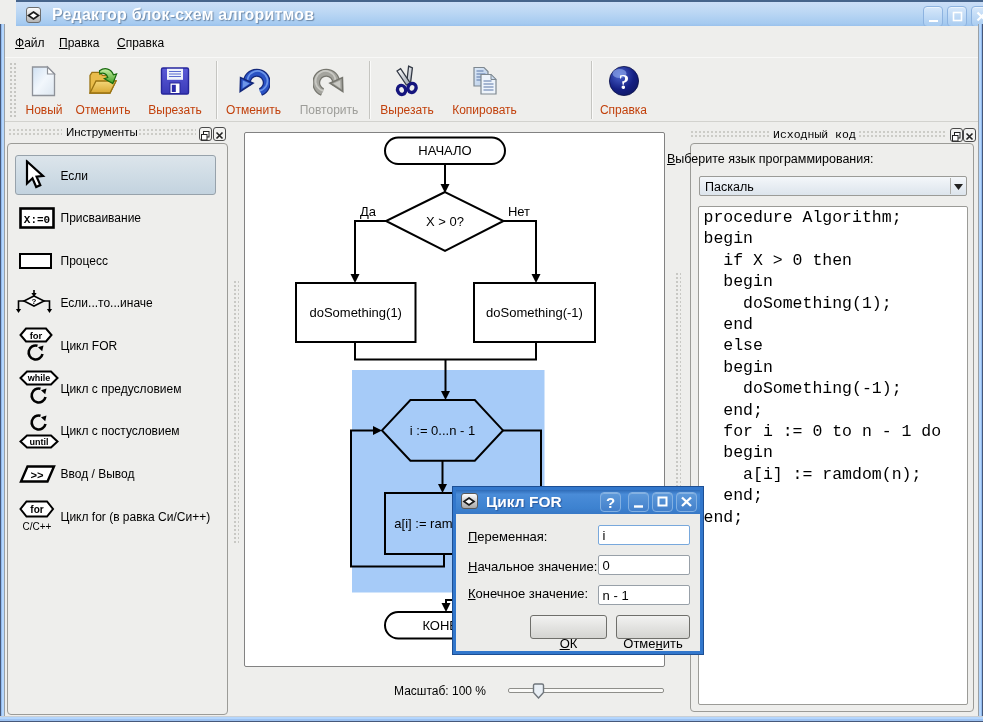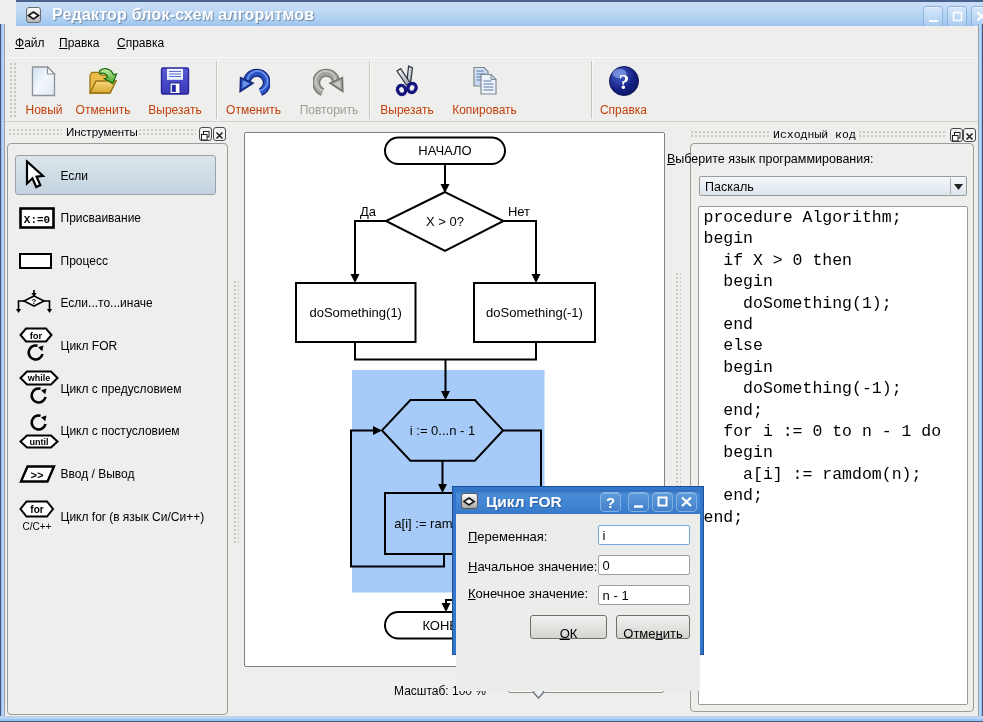--- a/index.html
+++ b/index.html
@@ -77,35 +77,35 @@
 #zoomlabel { position:absolute; left:352px; top:684px; font-size:12px;margin-left:42px; }
 #groove { position:absolute; left:508px; top:688px; width:156px; height:5px;
   background:#fafaf8; border:1px solid #8e8e8a; border-radius:2px; }
 #shandle { position:absolute; left:532px; top:683px; width:13px; height:16px; }
 
 
 #dialog { position:absolute; left:453px; top:487px; width:250px; height:167px; z-index:60;
   background:#3277cc; box-shadow:0 0 0 1px #1d4f94; }
 #dlg-title { position:absolute; left:3px; top:3px; width:244px; height:24px;
   background:linear-gradient(#2f6cb8, #4a8cd8 18%, #3d82d0 75%, #3878c6); }
-#dlg-body { position:absolute; left:3px; top:27px; width:244px; height:177px; background:#ececea; }
+#dlg-body { position:absolute; left:3px; top:27px; width:244px; height:137px; background:#ececea; }
 #dlg-icon { position:absolute; left:5px; top:3px; width:17px; height:16px;
   background:linear-gradient(#fdfdfd,#a8a8a8); border:1px solid #5a5a5a; border-radius:3px; }
 #dlg-text { position:absolute; left:30px; top:3px; font-size:15.5px; font-weight:bold; color:#fff;
   text-shadow:1px 1px 1px #2a5a9f; }
 .dbtn { position:absolute; top:2px; width:21px; height:20px; border-radius:4px;
   background:linear-gradient(#5f9ada,#4380cb); border:1px solid #82b0e2;
   box-shadow:inset 0 1px 0 rgba(255,255,255,0.25); }
 .dlg-label { position:absolute; left:12px; font-size:13px; color:#000; white-space:nowrap; }
 .dlg-label u { text-decoration:underline; }
 .dlg-input { position:absolute; left:141.6px; width:92px; height:20px; background:#fff;
   border:1px solid #98a0a8; border-radius:2px; font-size:13px; padding:2px 0 0 4px;
   font-family:"Liberation Sans", sans-serif; }
 .dlg-btn { position:absolute; top:100.6px; height:24px; font-size:13px; text-align:center;
-  background:linear-gradient(#f2f2f1,#d4d4d1); border:1px solid #6f6f6b; border-radius:3px; padding-top:10px; }
+  background:linear-gradient(#f2f2f1,#d4d4d1); border:1px solid #6f6f6b; border-radius:3px; padding-top:20px; }
 .dlg-btn u { text-decoration:underline; }
 </style></head>
 <body>
 
 <div id="titlebar">
   <div id="appicon">
       <svg width="13" height="14" style="position:absolute;left:0;top:0">
         <path d="M6.5 4 L11.5 7.5 L6.5 11 L1.5 7.5 Z" fill="#fff" stroke="#1a1a1a" stroke-width="1.7"></path>
       </svg>
     </div>
@@ -329,21 +329,21 @@
       <text x="18" y="13.5" font-family="Liberation Mono, monospace" font-size="11" font-weight="bold" text-anchor="middle">&gt;&gt;</text>
     </svg>
     <span class="tlbl">Ввод / Вывод</span>
   </div>
   <div class="tool-item" style="top:496.7px;">
     <svg class="ticn" width="36" height="34" viewBox="0 0 36 34">
       <path d="M7.5 1.5 H28 L34 9 L28 16.5 H7.5 L1.5 9 Z" fill="#fff" stroke="#000" stroke-width="2"></path>
       <text x="18" y="12.8" font-family="Liberation Sans, sans-serif" font-size="10" font-weight="bold" text-anchor="middle">for</text>
       <text x="18" y="29.5" font-family="Liberation Sans, sans-serif" font-size="10" text-anchor="middle">C/C++</text>
     </svg>
-    <span class="tlbl">Цикл for (в язык Си/Си++)</span>
+    <span class="tlbl">Цикл for (в равка Си/Си++)</span>
   </div>
 </div>
 <div class="vsplit" style="left:233px; top:280px; height:265px;"></div>
 <div id="canvas"></div>
 <svg id="flow" style="position:absolute; left:245px; top:127px;" width="418" height="539" viewBox="0 0 418 539" font-family="Liberation Sans, sans-serif" font-size="13">
   <rect x="107" y="243" width="192.5" height="222.5" fill="#a6cbf8"></rect>
 
   <g stroke="#000" stroke-width="2" fill="none">
     <path d="M200 37v23"></path>
     <path d="M141 94H110V150"></path>

